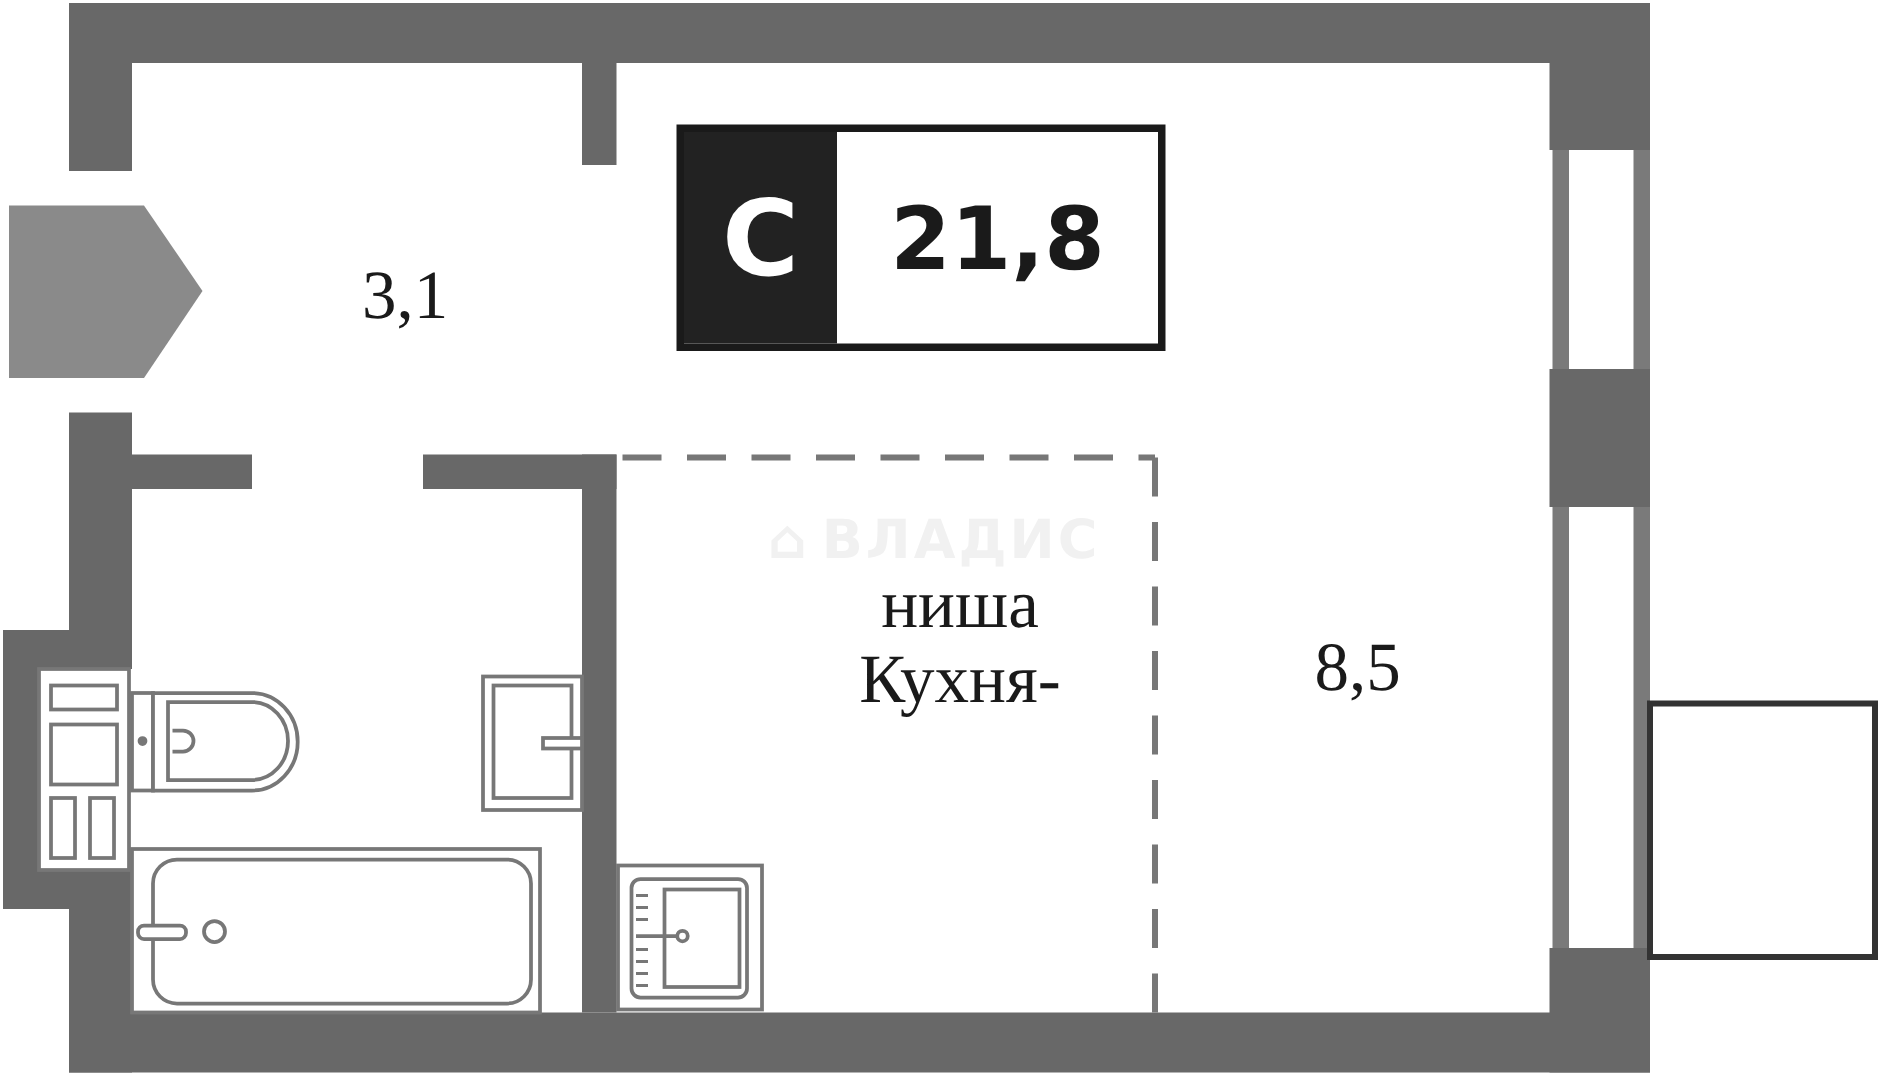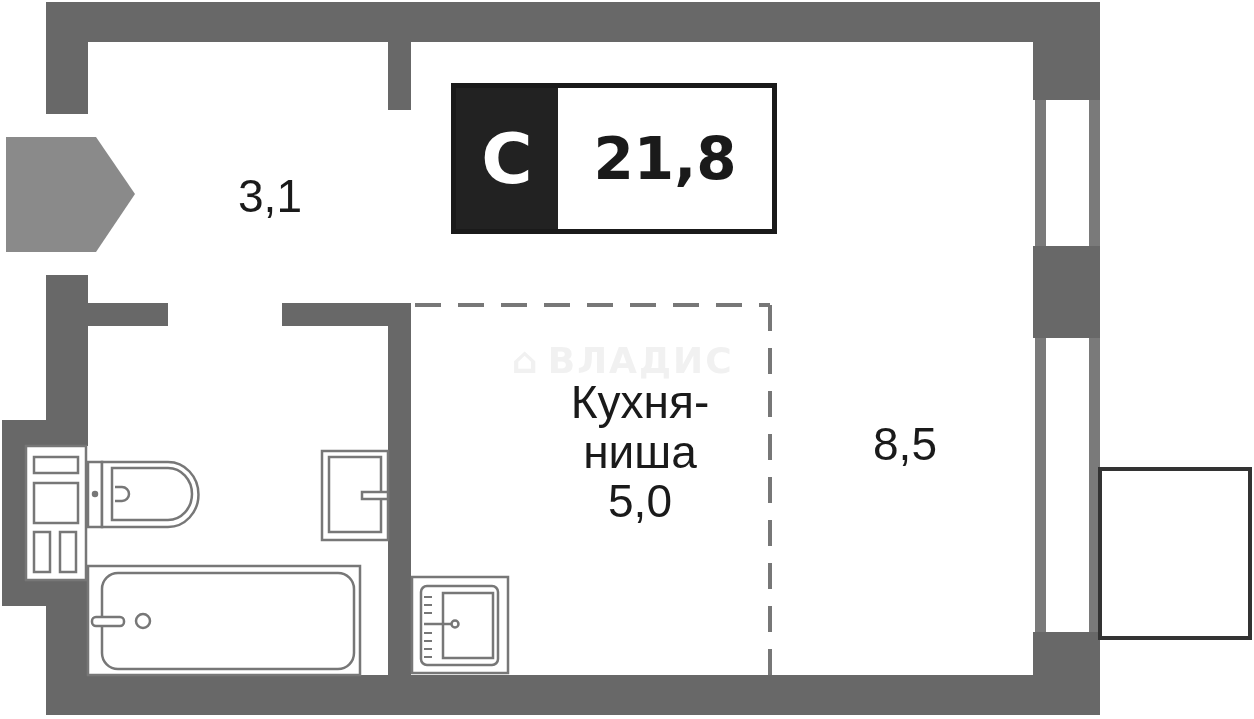--- a/index.html
+++ b/index.html
@@ -1,20 +1,20 @@
 <!DOCTYPE html>
 <html><head>
 <meta charset="utf-8">
 <style>
   html, body { margin: 0; padding: 0; background: #ffffff; }
   body { width: 1254px; height: 719px; position: relative; overflow: hidden;
          font-family: "DejaVu Sans", sans-serif; }
   #plan { position: absolute; left: 0; top: 0; width: 1254px; height: 719px; }
   .label { position: absolute; color: #1a1a1a; text-align: center; line-height: 1.08;
-           font-family: Liberation Sans, sans-serif; font-size: 46px; }
+           font-family: Liberation Serif, serif; font-size: 46px; }
   .badge { position: absolute; left: 451px; top: 83px; width: 326px; height: 151px;
            border: 5px solid #1a1a1a; box-sizing: border-box; display: flex; background: #fff; }
   .badge-type { width: 102px; background: #222222; color: #ffffff; font-weight: bold;
                 font-size: 70px; display: flex; align-items: center; justify-content: center;
                 font-family: "DejaVu Sans", sans-serif; }
   .badge-area { flex: 1; display: flex; align-items: center; justify-content: center;
                 font-size: 58px; font-weight: bold; color: #1a1a1a;
                 font-family: "DejaVu Sans", sans-serif; }
   .watermark { position: absolute; left: 512px; top: 340px; font-size: 36px; font-weight: bold;
                color: #f1f1f1; letter-spacing: 2px; display: flex; align-items: center; gap: 8px; }
@@ -126,20 +126,19 @@
 </div>
 
 <div class="label" style="left:215px; top:172px; width:110px;">
   <div>3,1</div>
 </div>
 
 <div class="label" style="left:195px; top:380px; width:120px;">
 </div>
 
 <div class="label" style="left:530px; top:378px; width:220px;">
+  <div>ниша</div>
   <div>Кухня-</div>
-  <div>ниша</div>
-  <div>5,0</div>
 </div>
 
 <div class="label" style="left:795px; top:420px; width:220px;">
   <div>8,5</div>
 </div>
 
 </body></html>

